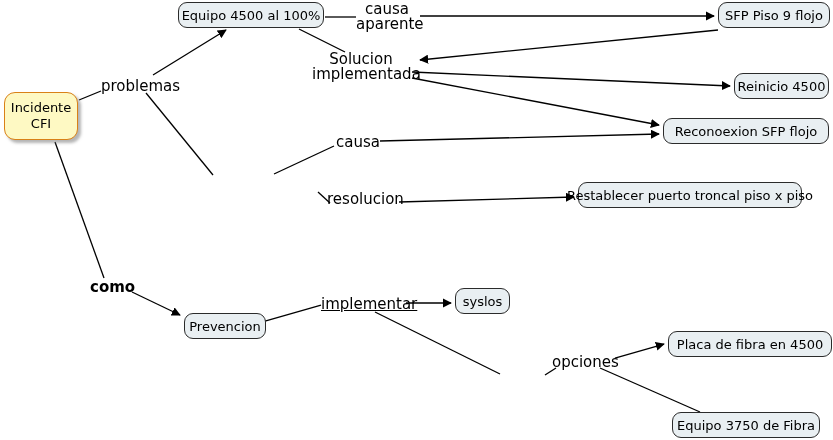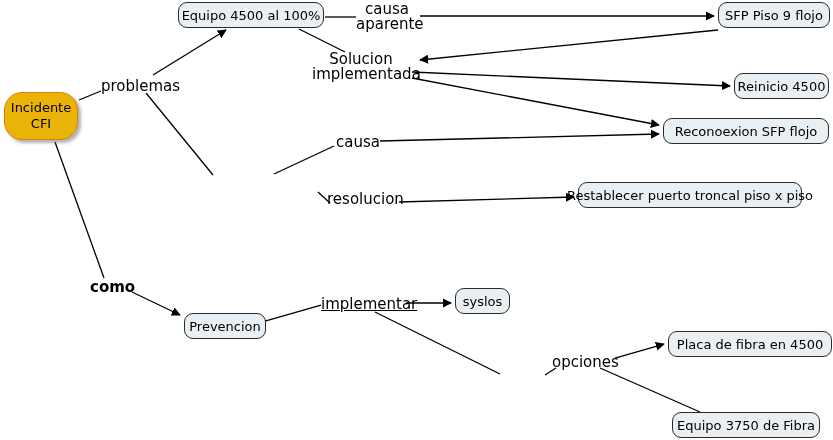--- a/index.html
+++ b/index.html
@@ -35,23 +35,23 @@
     border-radius: 9px;
     background: #e9eff2;
     color: #000000;
     font-size: 13px;
     line-height: 15px;
     white-space: nowrap;
     padding: 0 9px;
     z-index: 3;
   }
   .node.root {
-    background: #eab308;
+    background: #fef9c3;
     border: 1px solid #d98117;
-    border-radius: 18px;
+    border-radius: 11px;
     box-shadow: 3px 3px 3px rgba(120,120,120,0.55);
     font-size: 13px;
     line-height: 16px;
     white-space: pre-line;
   }
   .edge-label {
     position: absolute;
     color: #000000;
     font-size: 15px;
     line-height: 15px;

